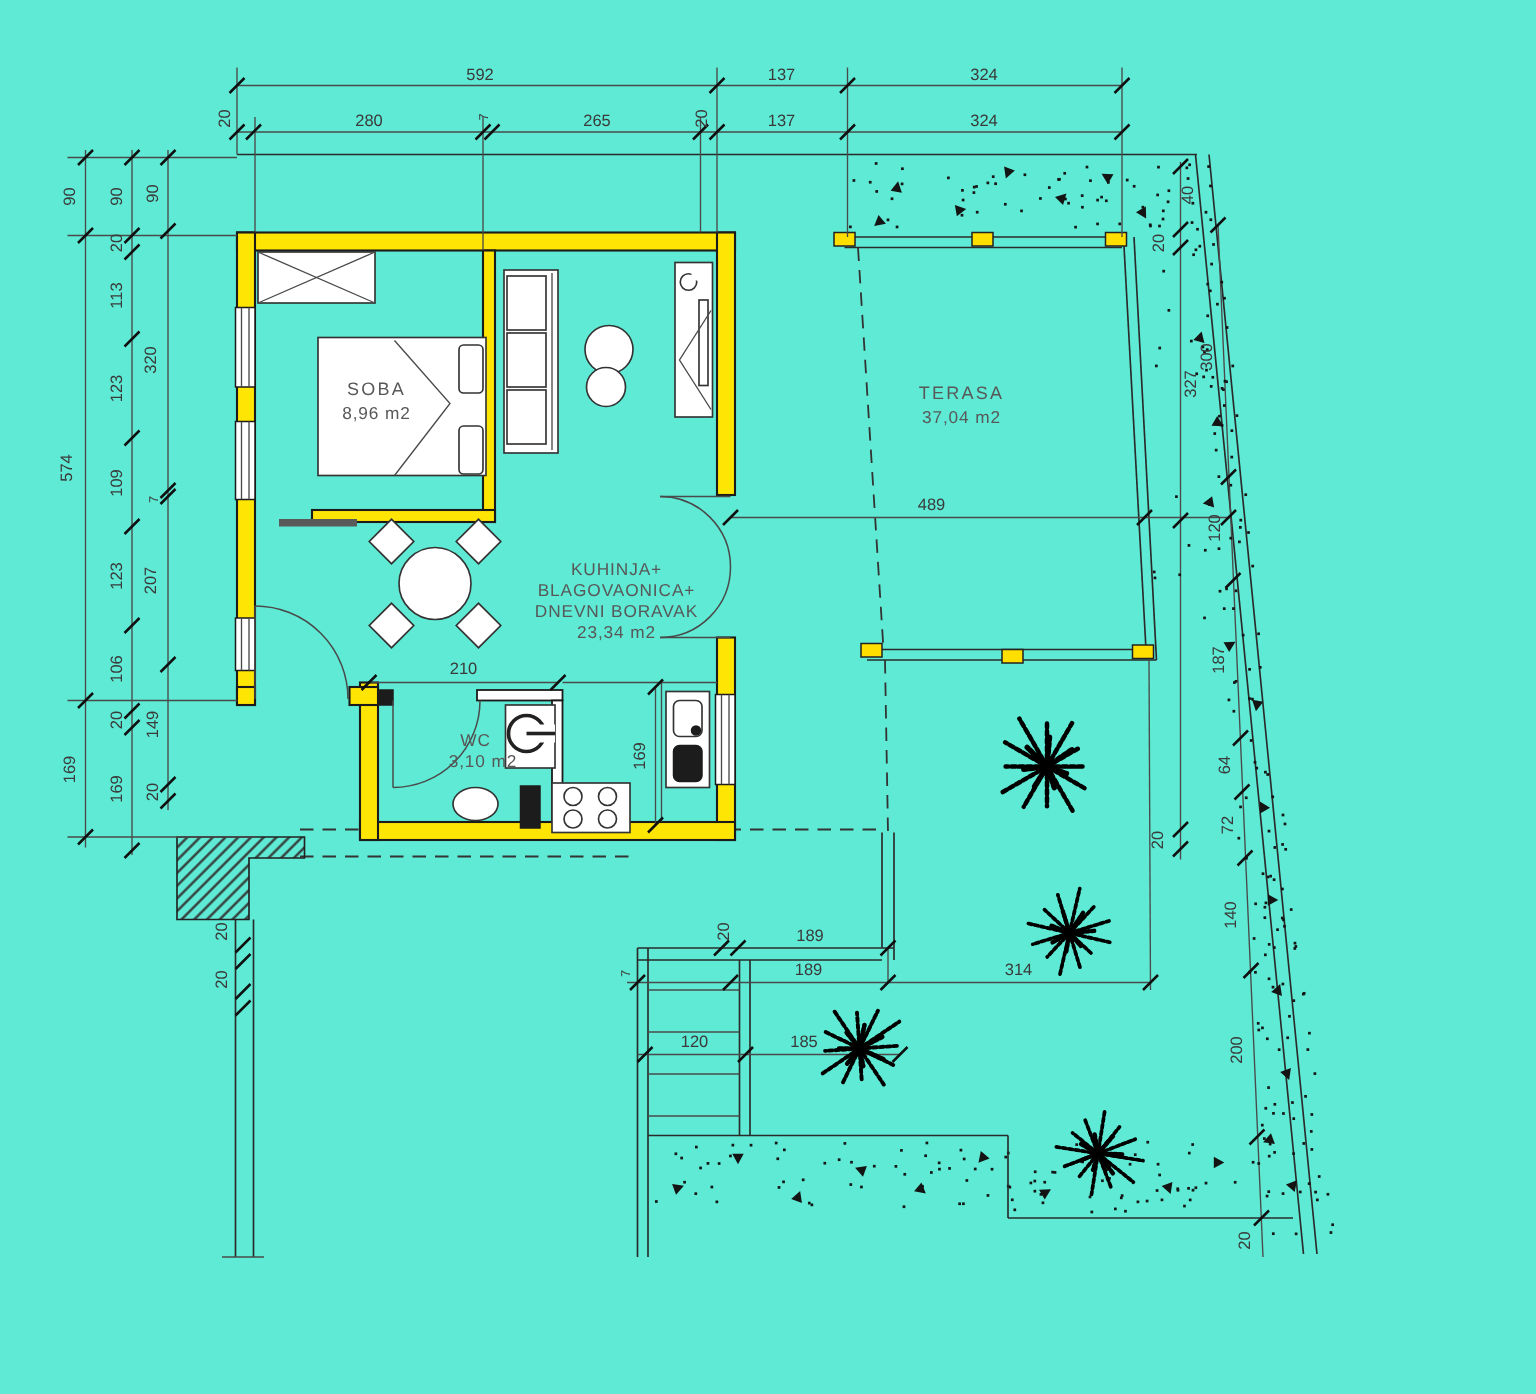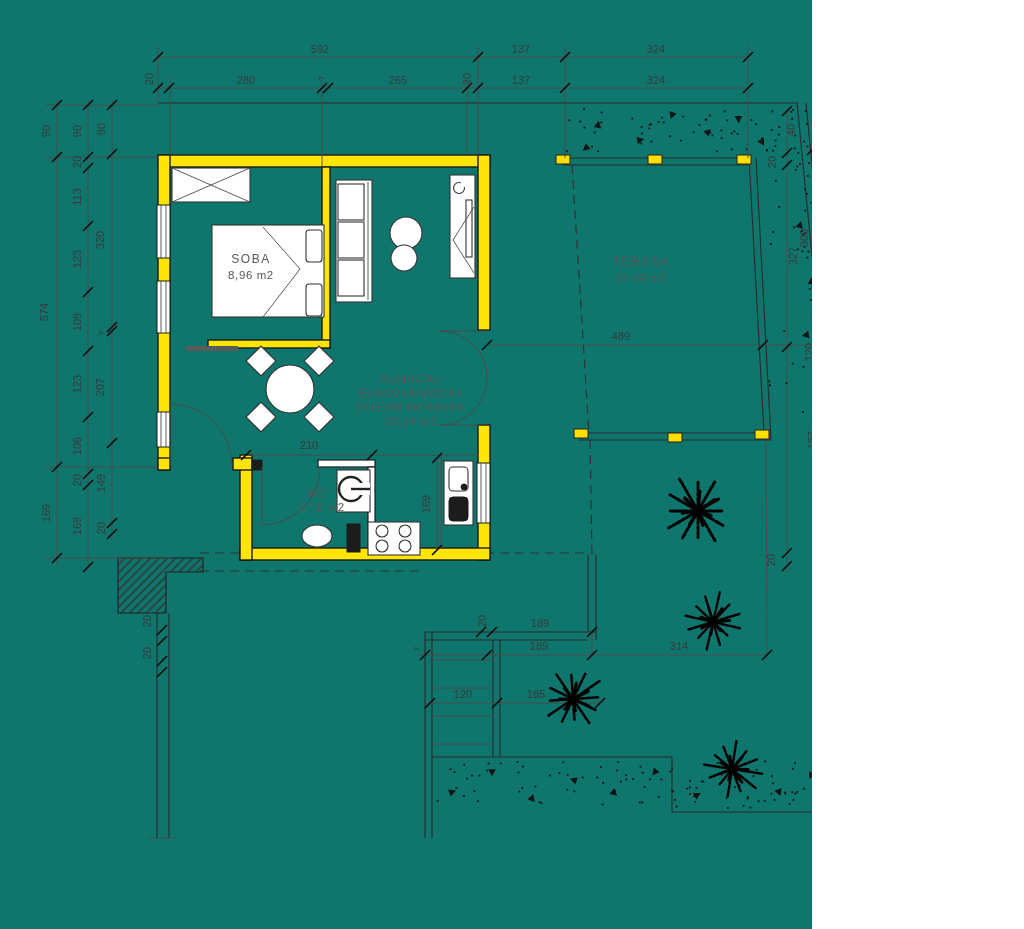--- a/index.html
+++ b/index.html
@@ -1,16 +1,16 @@
 <!DOCTYPE html>
 <html><head>
 <meta charset="utf-8">
 <style>
   html,body{margin:0;padding:0;background:#fff;}
-  #stage{position:relative;width:812px;height:929px;background:#0f766e;overflow:hidden;}
+  #stage{position:relative;width:1024px;height:929px;background:#5eead4;overflow:hidden;}
   svg{position:absolute;left:0;top:0;}
   .ln  {stroke:#2a2a2a;stroke-width:1.1;fill:none;}
   .thin{stroke:#4a4a4a;stroke-width:.9;fill:none;}
   .dash{stroke:#333;stroke-width:1.2;fill:none;stroke-dasharray:9 6;}
   .dim {stroke:#4a4a4a;stroke-width:.9;fill:none;}
   .tick{stroke:#101010;stroke-width:1.7;}
   .wall{fill:#ffe503;stroke:#1b1b1b;stroke-width:1.4;}
   .win {fill:#ffffff;stroke:#1b1b1b;stroke-width:1;}
   .part{fill:#ffffff;stroke:#1b1b1b;stroke-width:1.2;}
   .furn{fill:#ffffff;stroke:#333;stroke-width:1.1;}

